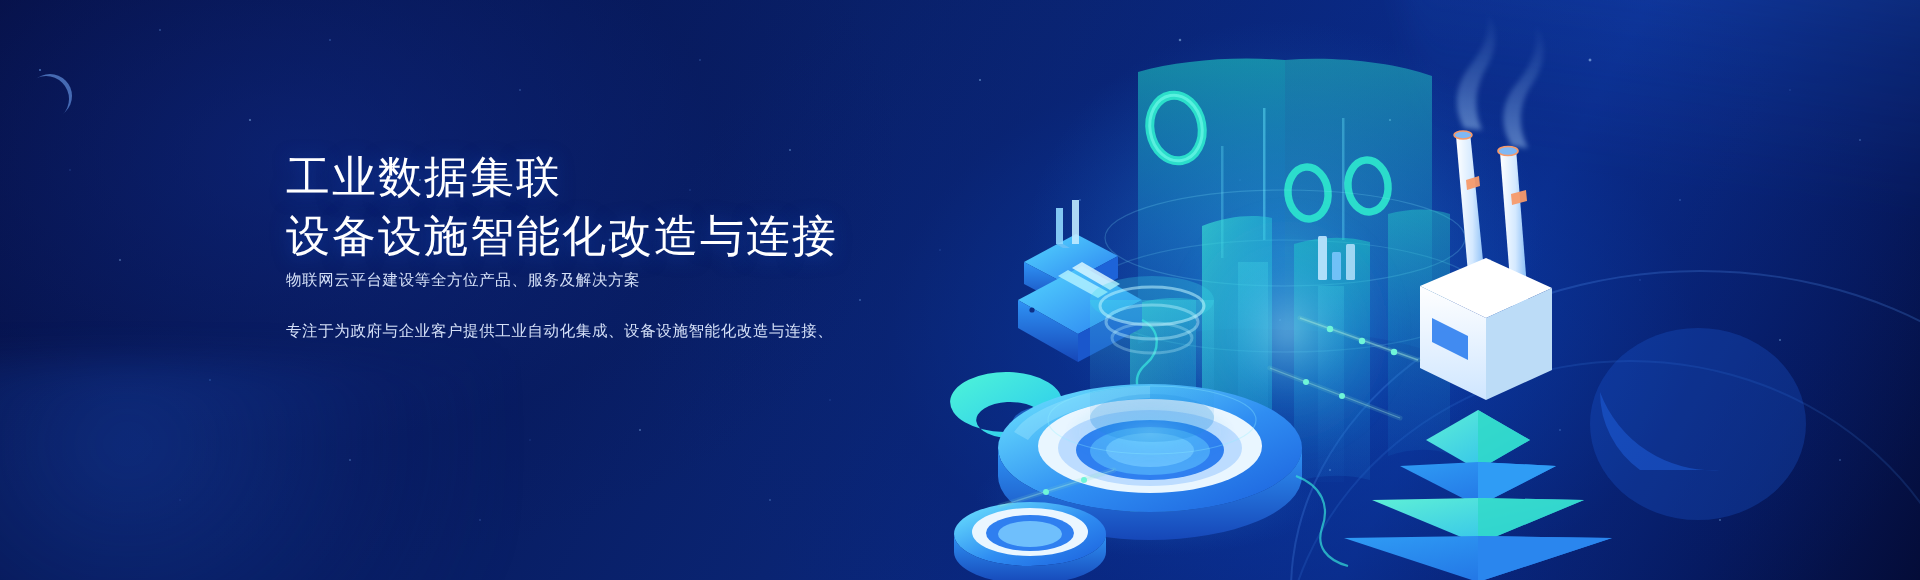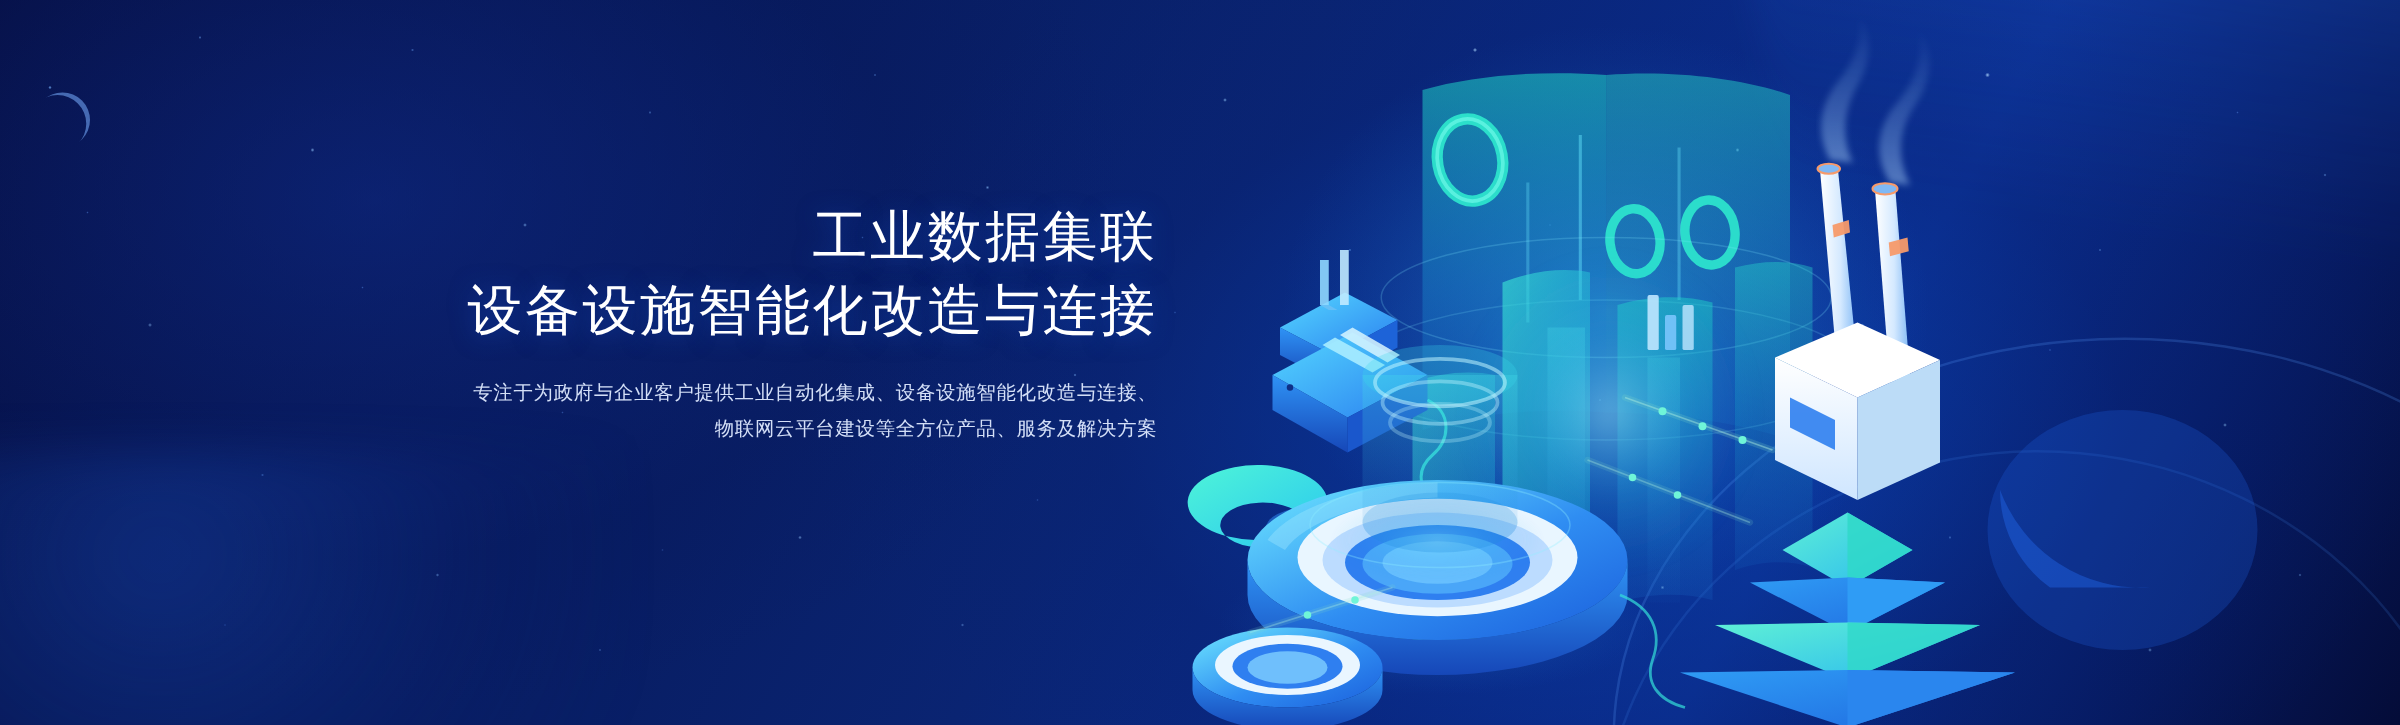--- a/index.html
+++ b/index.html
@@ -93,21 +93,21 @@
   }
   .arc-br {
     position:absolute; right:-190px; bottom:-330px; width:820px; height:640px;
     border:2px solid rgba(90,160,255,.22); border-radius:50%;
   }
   .arc-br2 {
     position:absolute; right:-60px; bottom:-420px; width:700px; height:640px;
     border:2px solid rgba(70,140,240,.16); border-radius:50%;
   }
   
-  .copy { position:absolute; left:286px; top:161px; width:640px;text-align:right; }
+  .copy { position:absolute; left:286px; top:148px; width:640px; }
   .headline {
     color:#ffffff; font-size:44px; line-height:1.34; font-weight:400;
     letter-spacing:2px; text-shadow:0 2px 18px rgba(20,80,200,.55);
     white-space:nowrap;
   }
   .subtitle {
     margin-top:22px; color:#dfeaff; font-size:15.5px; line-height:1.85;
     letter-spacing:.6px; opacity:.95; white-space:nowrap;
   }
   
@@ -380,17 +380,17 @@
     <path d="M1296,476 C1322,486 1330,506 1322,528 C1316,546 1326,560 1348,566" fill="none" stroke="#35e0d8" stroke-width="2.2" opacity=".7"></path>
 
     <path d="M1600,392 A96,96 0 0 0 1640,470 L1720,470 A120,120 0 0 1 1600,392 Z" fill="#1f62e0" opacity=".5"></path>
     <ellipse cx="1698" cy="424" rx="108" ry="96" fill="#1e5fdc" opacity=".28"></ellipse>
   </svg>
   </div>
 
   <div class="copy">
     <div class="headline">工业数据集联</div>
     <div class="headline">设备设施智能化改造与连接</div>
+    <div class="subtitle" style="margin-top:0">物联网云平台建设等全方位产品、服务及解决方案</div>
     <div class="subtitle">专注于为政府与企业客户提供工业自动化集成、设备设施智能化改造与连接、</div>
-    <div class="subtitle" style="margin-top:0">物联网云平台建设等全方位产品、服务及解决方案</div>
   </div>
 
 </div>
 
 </body></html>

